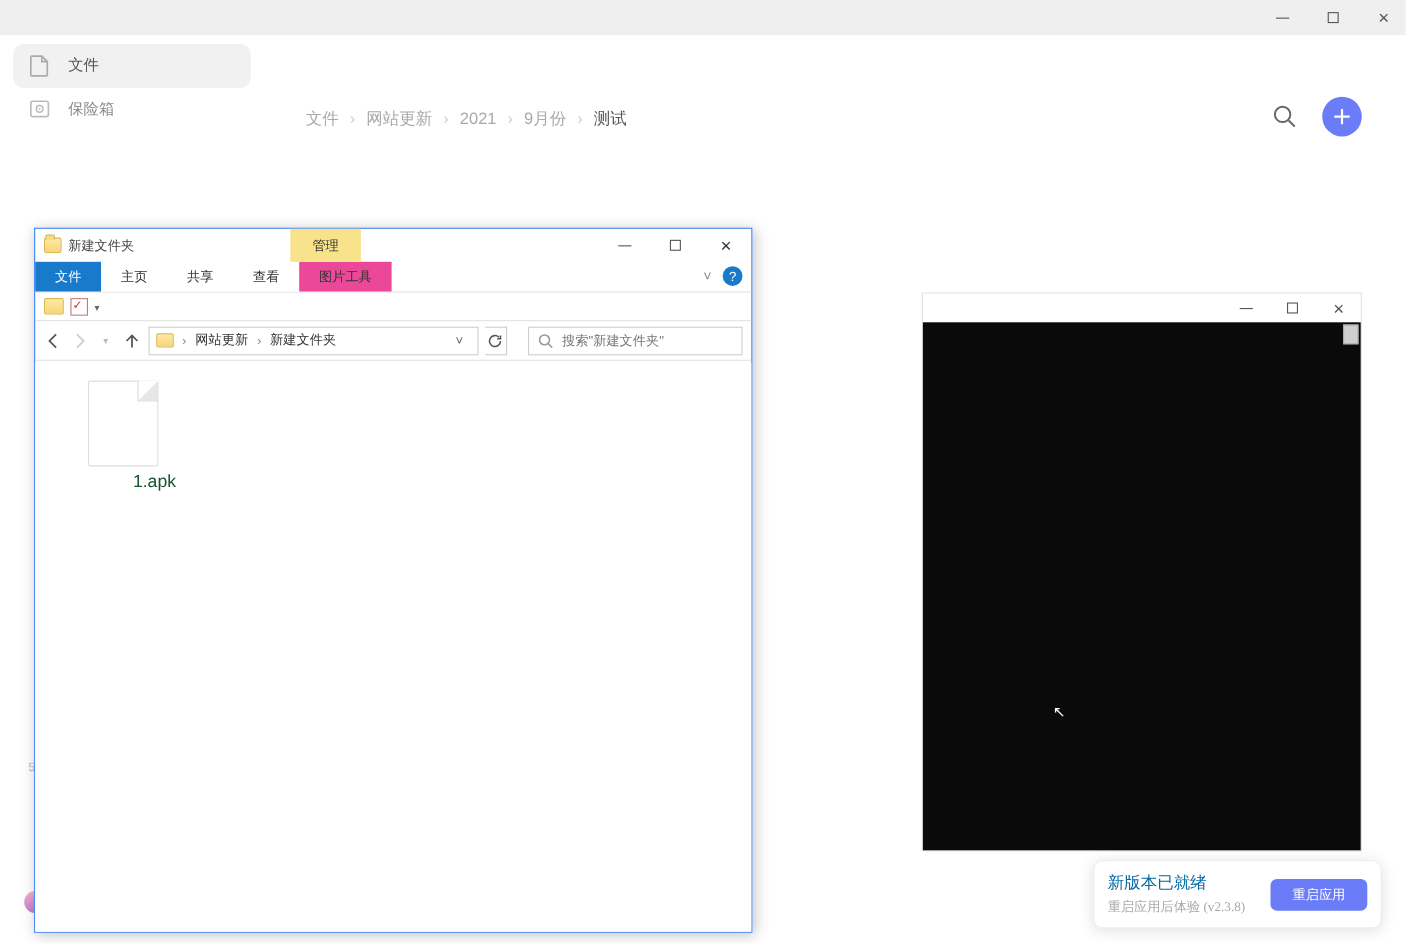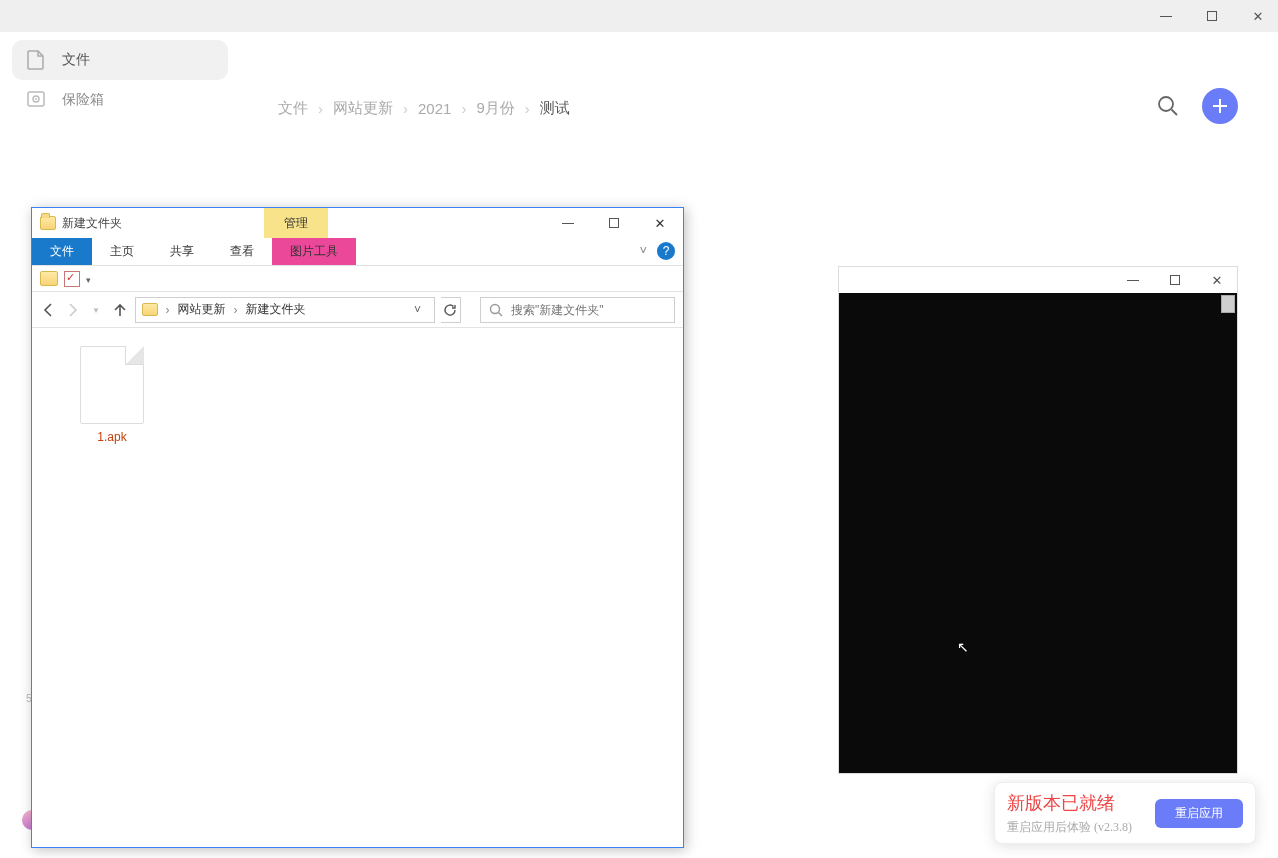--- a/index.html
+++ b/index.html
@@ -76,26 +76,26 @@
   .addr-refresh{ width:30px;height:26px; border:1px solid #cfcfcf; border-left:none; display:flex; align-items:center; justify-content:center; color:#555; cursor:pointer;}
   .searchbox{ flex:1; height:26px; border:1px solid #cfcfcf; display:flex; align-items:center; gap:8px; padding:0 8px; color:#888;}
   .searchbox .mag{color:#888;}
   .searchbox input{ border:none; outline:none; font-size:12px; flex:1; color:#333; background:transparent;}
 
   
   .ex-filearea{ position:absolute; left:0; right:0; top:122px; bottom:0; background:#fff; overflow:hidden;}
   .file-item{ position:absolute; left:32px; top:16px; width:96px; text-align:center; cursor:pointer;}
   .file-icon{ width:64px;height:78px; margin:0 auto 6px; background:#fff; border:1px solid #ddd; border-radius:2px; position:relative;}
   .file-icon::before{ content:""; position:absolute; right:-1px; top:-1px; width:18px; height:18px; background:linear-gradient(135deg,#fff 48%, #e6e6e6 52%); border-left:1px solid #ddd; border-bottom:1px solid #ddd;}
-  .file-label{ font-size:12px; color:#c2410c;}
+  .file-label{ font-size:16px; color:#14532d;text-align:right;}
 
   
   .toast{ position:absolute; right:22px; bottom:14px; width:262px; height:62px; background:#fff; border:1px solid #eee; border-radius:8px; box-shadow:0 2px 14px rgba(0,0,0,0.12); padding:10px 12px; display:flex; align-items:center;}
   .toast .t-left{ flex:1;}
-  .toast .t-title{ font-size:18px; color:#ef4444; margin-bottom:4px;}
+  .toast .t-title{ font-size:15px; color:#0369a1; margin-bottom:4px;}
   .toast .t-sub{ font-size:12px; color:#aaa;font-family:Liberation Serif, serif;}
   .toast .t-btn{ background:#6a7cf7; color:#fff; font-size:12px; padding:6px 20px; border-radius:6px; cursor:pointer;}
 
   
   svg{display:block;}
   .side-badge{ position:absolute; left:26px; top:692px; font-size:11px; color:#bbb;}
   .avatar{ position:absolute; left:22px; bottom:28px; width:20px;height:20px; border-radius:50%; background:linear-gradient(#f7b1d0,#c57bd0);}
 </style>
 </head>
 <body>

